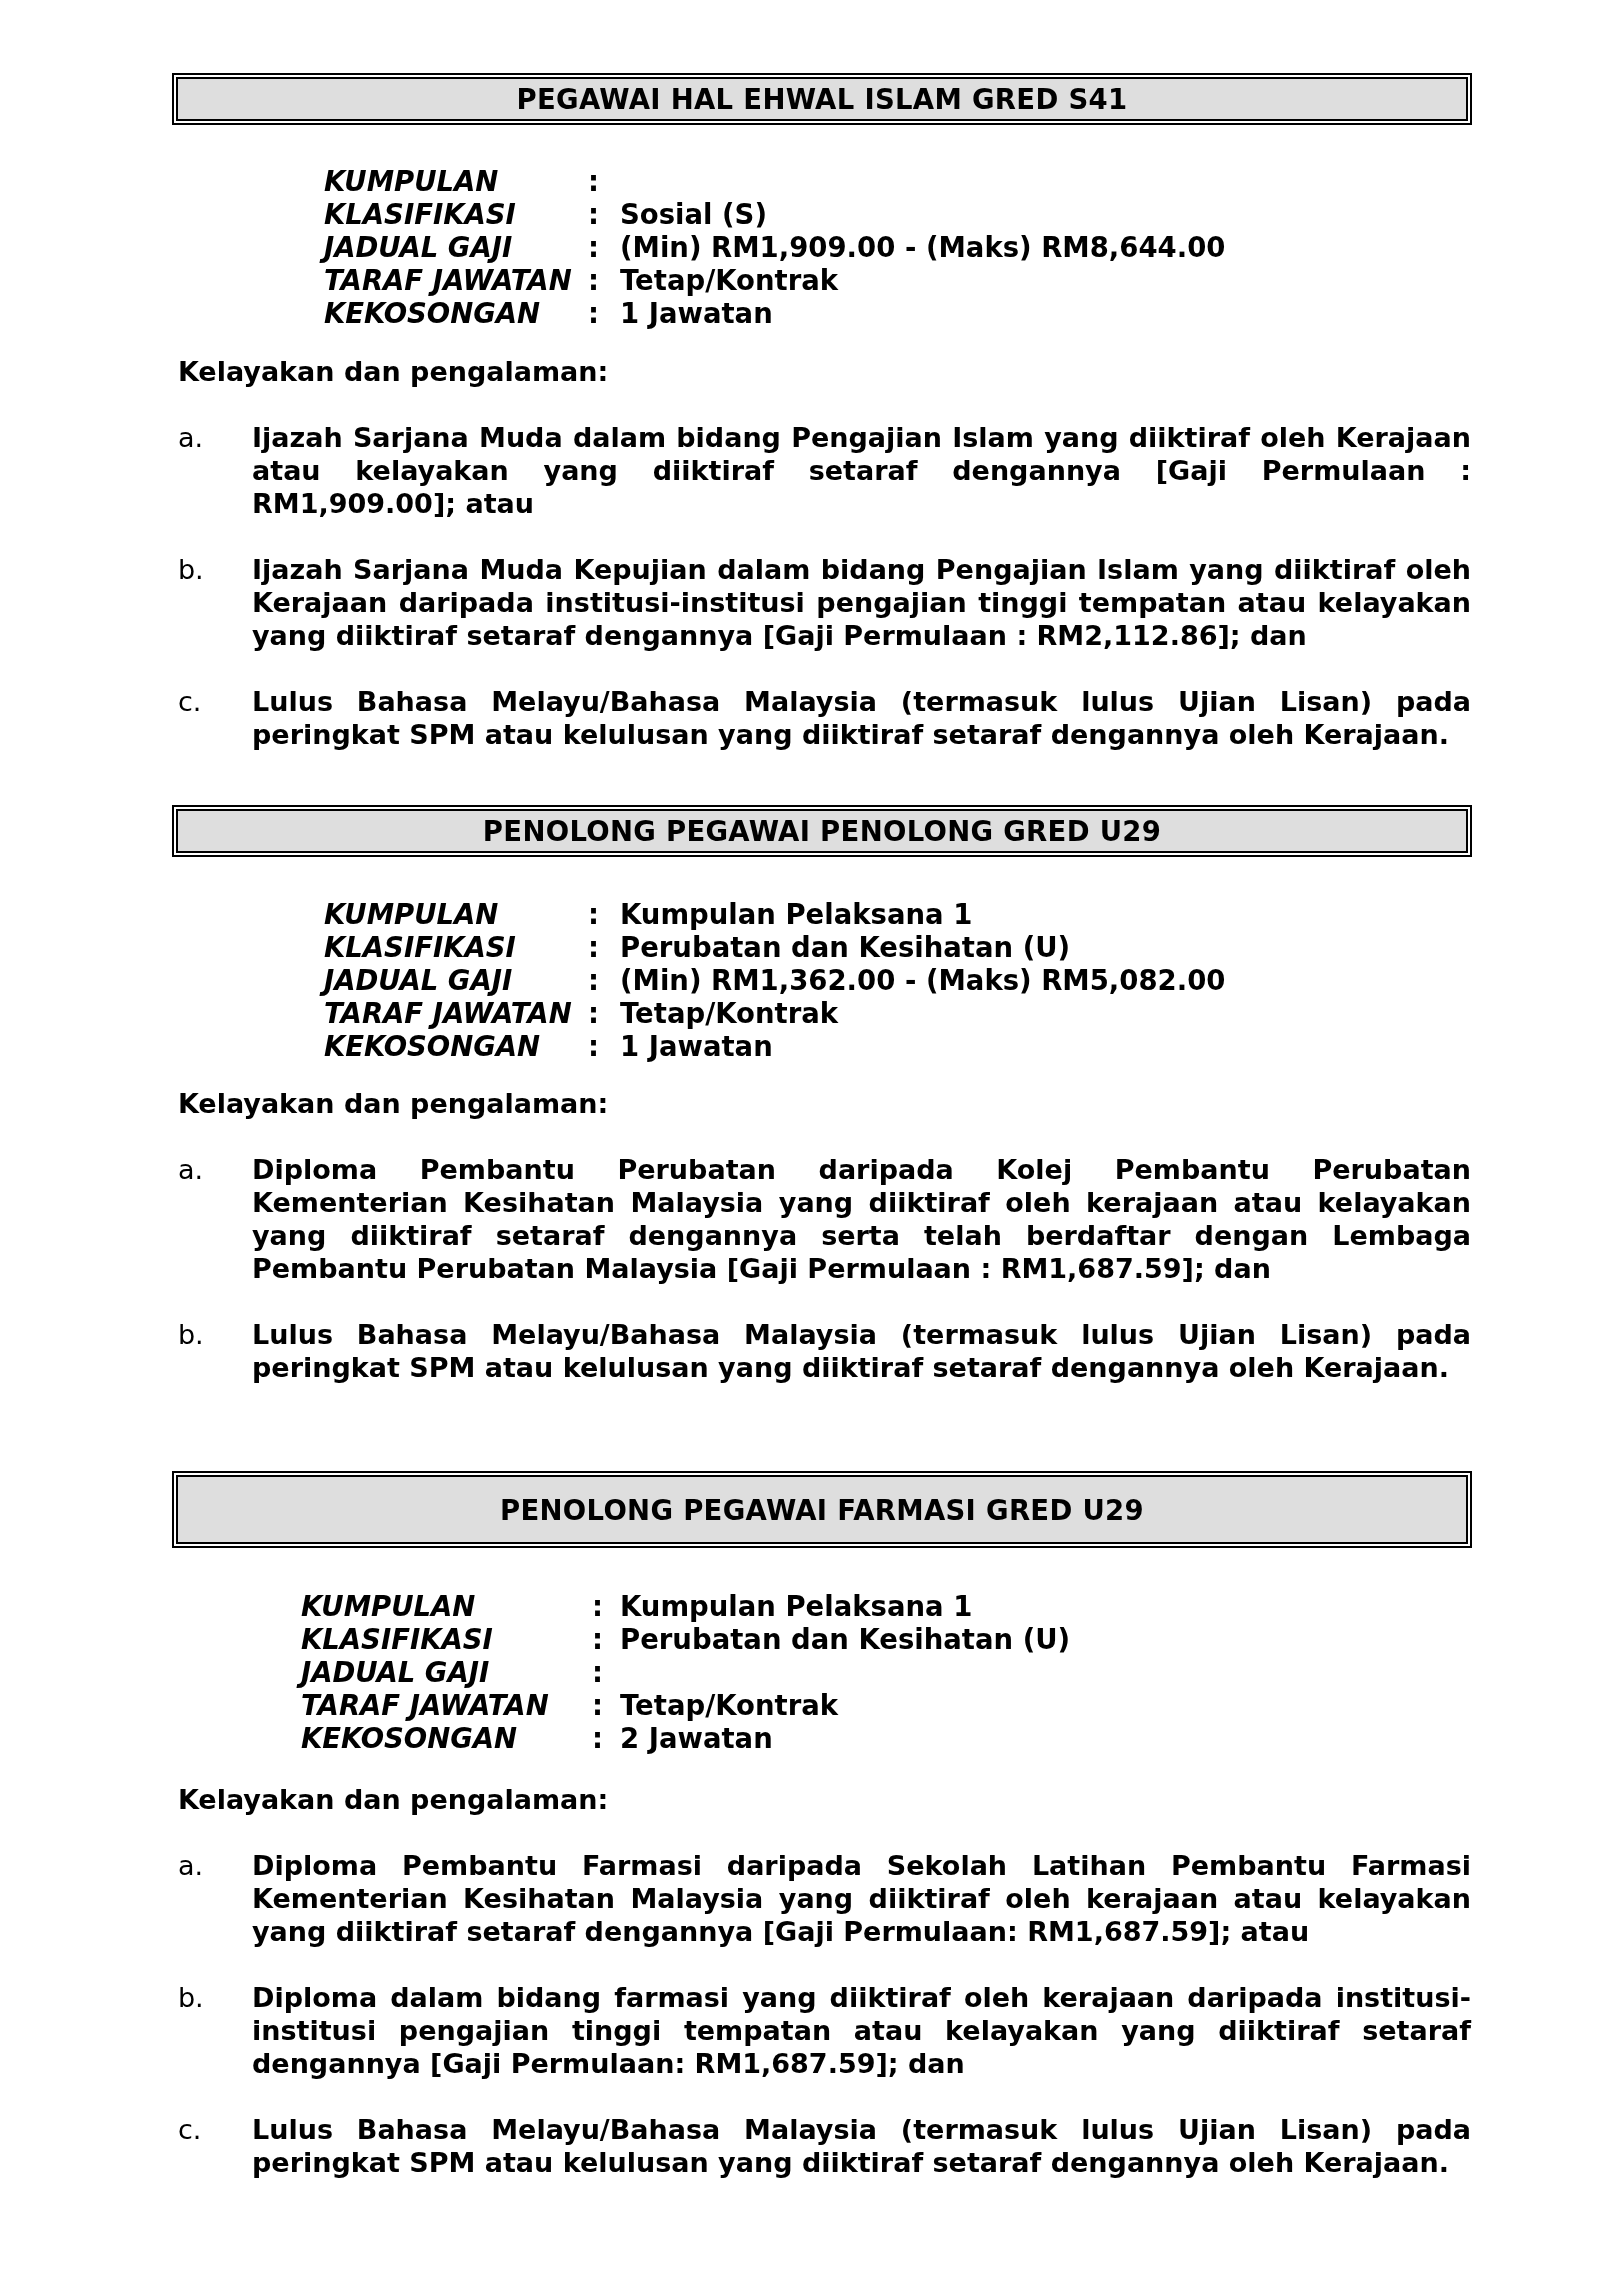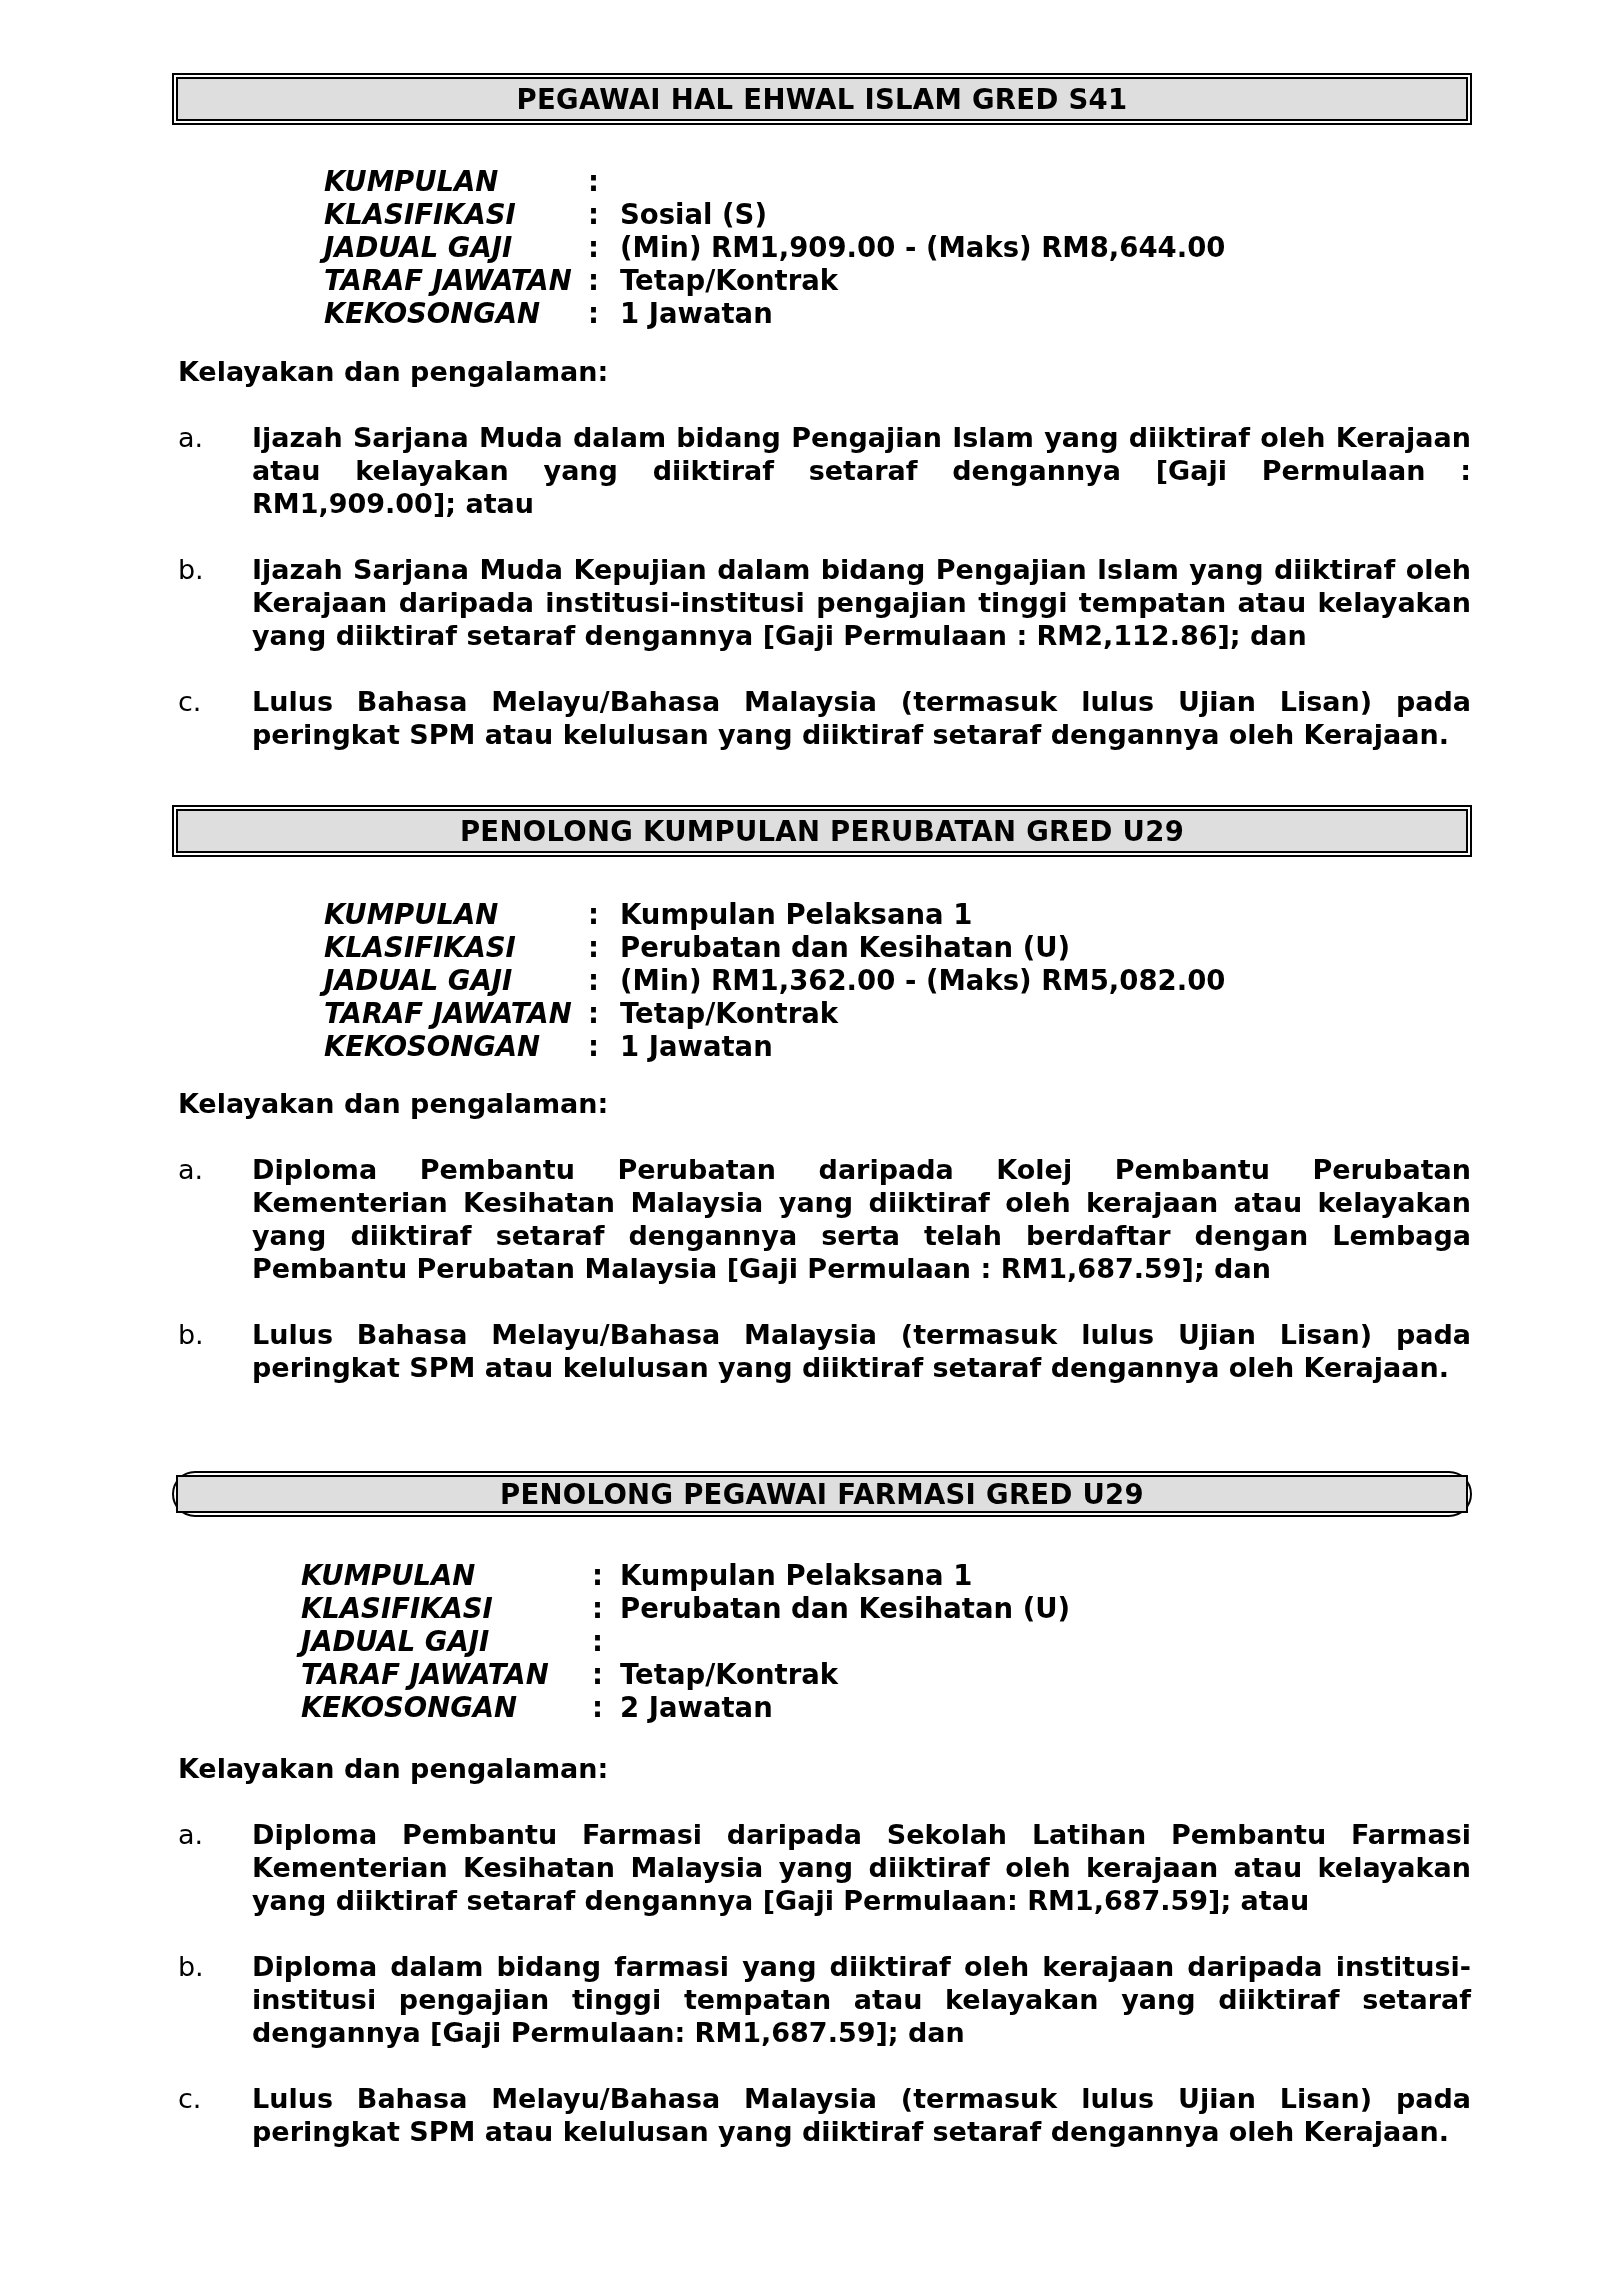--- a/index.html
+++ b/index.html
@@ -147,21 +147,21 @@
     <div class="qual-item">
       <span class="qual-marker">c.</span>
       <span class="qual-text">Lulus Bahasa Melayu/Bahasa Malaysia (termasuk lulus Ujian Lisan) pada peringkat SPM atau kelulusan yang diiktiraf setaraf dengannya oleh Kerajaan.</span>
     </div>
   </div>
 </div>
 
 <div class="section s1" style="top:805px;">
   <div class="title-box">
     <div class="title-box-inner">
-      <span class="title-text">PENOLONG KUMPULAN PERUBATAN GRED U29</span>
+      <span class="title-text">PENOLONG PEGAWAI PENOLONG GRED U29</span>
     </div>
   </div>
 
   <div class="info" style="margin-top:41px;">
     <div class="info-row">
       <span class="info-label">KUMPULAN</span>
       <span class="info-colon">:</span>
       <span class="info-value">Kumpulan Pelaksana 1</span>
     </div>
     <div class="info-row">
@@ -194,21 +194,21 @@
       <span class="qual-text">Diploma Pembantu Perubatan daripada Kolej Pembantu Perubatan Kementerian Kesihatan Malaysia yang diiktiraf oleh kerajaan atau kelayakan yang diiktiraf setaraf dengannya serta telah berdaftar dengan Lembaga Pembantu Perubatan Malaysia [Gaji Permulaan : RM1,687.59]; dan</span>
     </div>
     <div class="qual-item">
       <span class="qual-marker">b.</span>
       <span class="qual-text">Lulus Bahasa Melayu/Bahasa Malaysia (termasuk lulus Ujian Lisan) pada peringkat SPM atau kelulusan yang diiktiraf setaraf dengannya oleh Kerajaan.</span>
     </div>
   </div>
 </div>
 
 <div class="section s3" style="top:1471px;">
-  <div class="title-box" style="height:46px;border-radius:25px;">
+  <div class="title-box" style="height:77px;">
     <div class="title-box-inner">
       <span class="title-text">PENOLONG PEGAWAI FARMASI GRED U29</span>
     </div>
   </div>
 
   <div class="info" style="margin-top:42px;">
     <div class="info-row">
       <span class="info-label">KUMPULAN</span>
       <span class="info-colon">:</span>
       <span class="info-value">Kumpulan Pelaksana 1</span>

